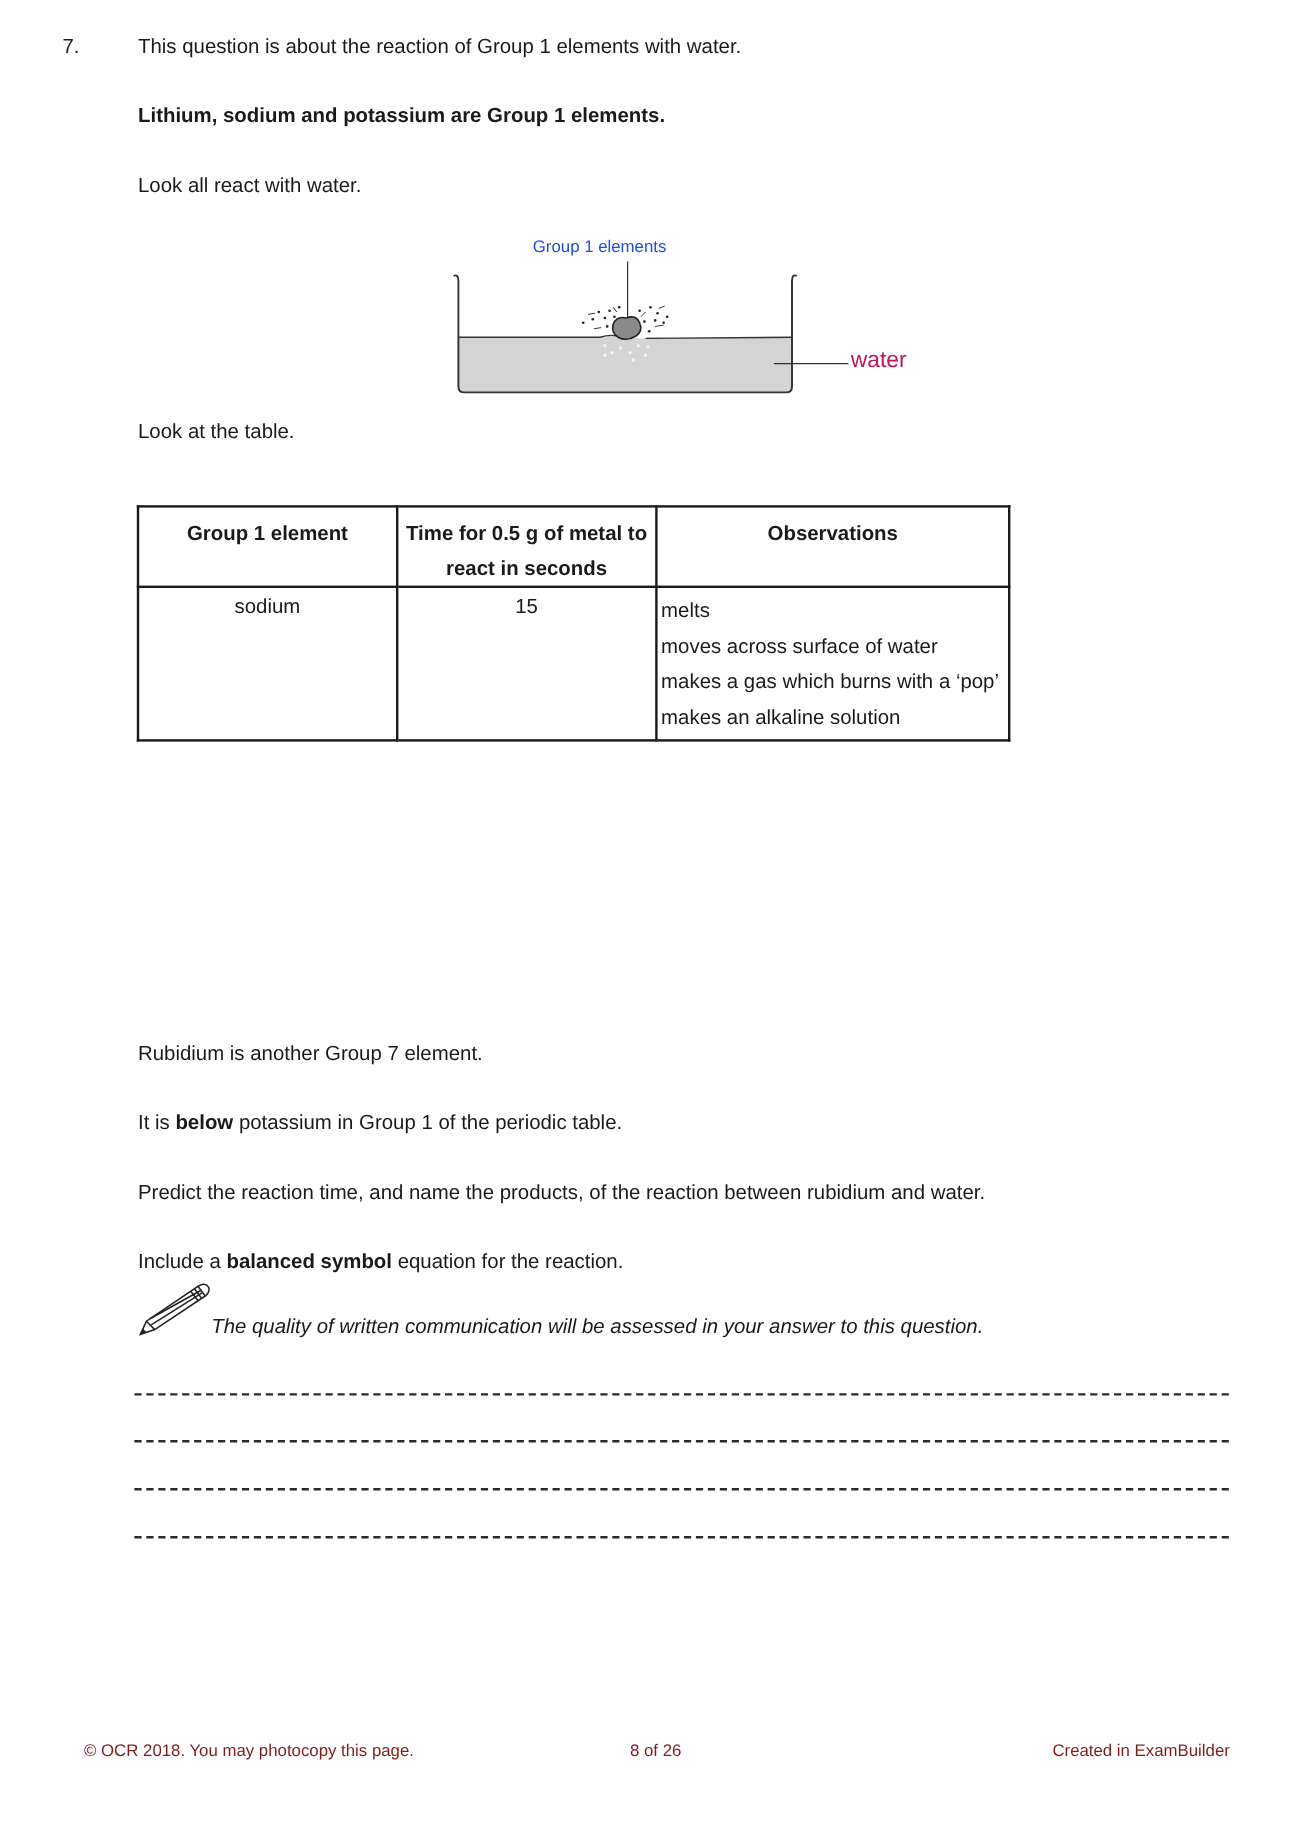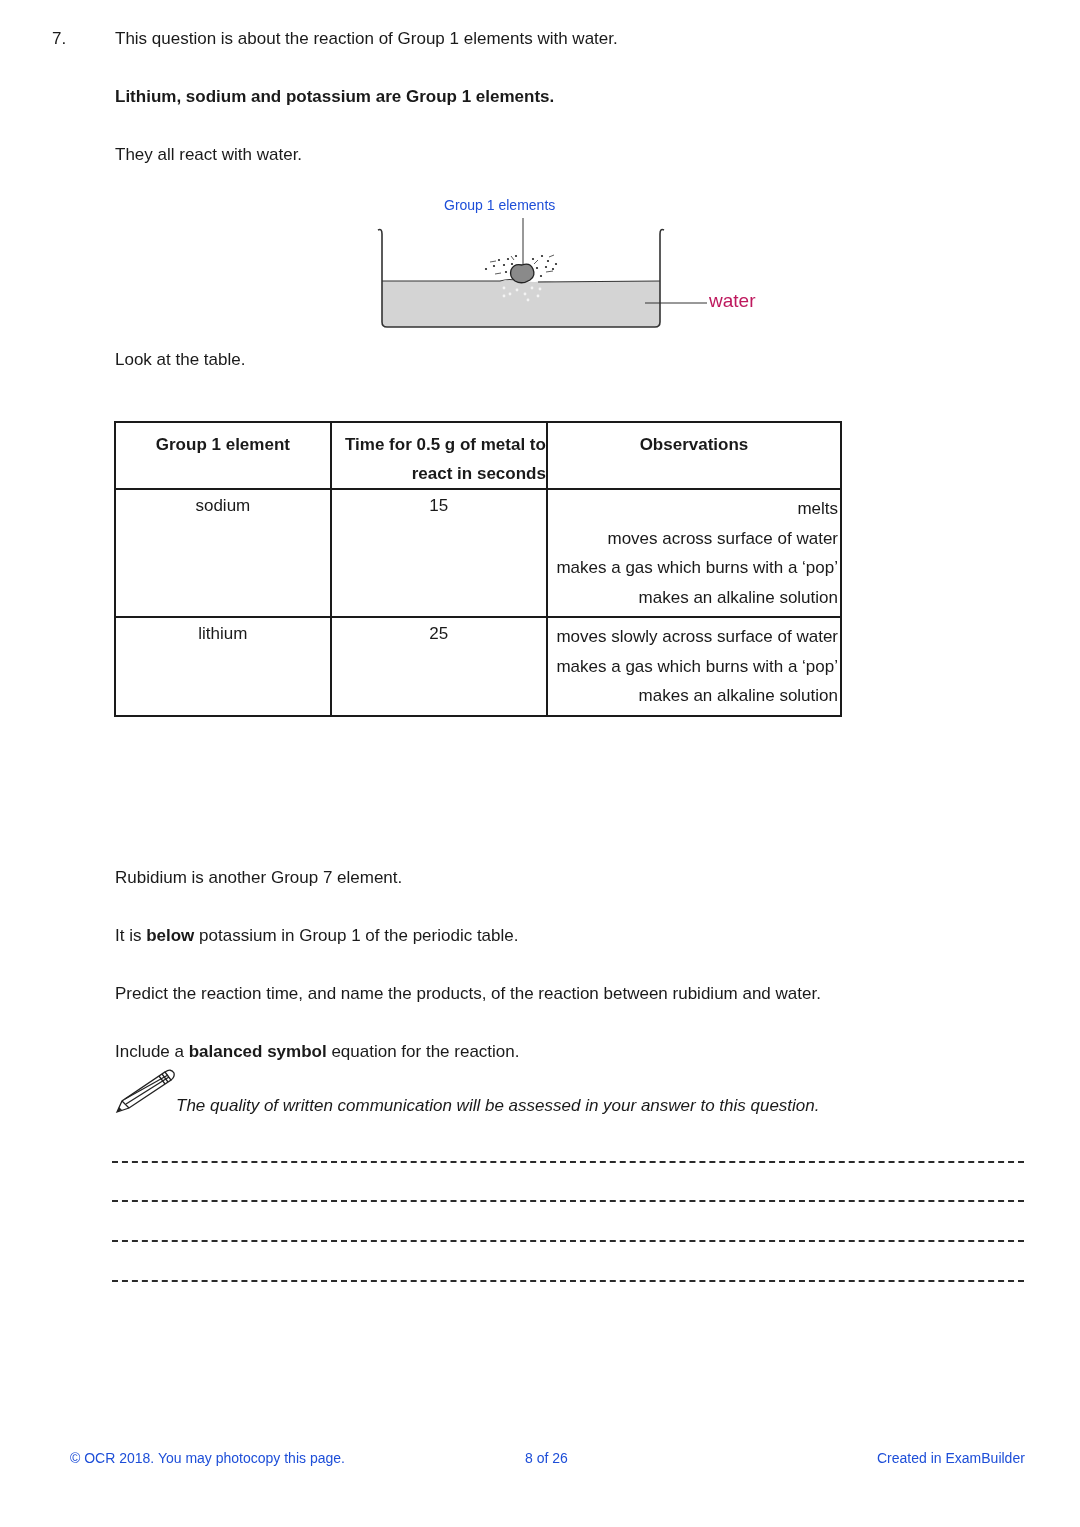--- a/index.html
+++ b/index.html
@@ -22,48 +22,48 @@
   .diagram { position: absolute; left: 370px; top: 190px; width: 410px; height: 150px; }
   .diag-label { position: absolute; left: 74px; top: 7px; font-size: 14px; color: #1d4ed8; }
   .water-label { position: absolute; left: 339px; top: 100px; font-size: 19px; color: #be185d; }
 
   
   table.data { position: absolute; left: 114px; top: 421px; width: 728px; border-collapse: collapse; }
   table.data td, table.data th { border: 2px solid #1a1a1a; vertical-align: top; font-size: 17px; }
   table.data th { font-weight: bold; text-align: center; padding-top: 7px; line-height: 29px; height: 66px; }
   table.data td.c { text-align: center; padding-top: 6px; }
   table.data td.obs { padding: 4px 2px 4px 3px; }
-  .obs-line { display: block; line-height: 29.5px; height: 29.5px; text-align: right; }
+  .obs-line { display: block; line-height: 29.5px; height: 29.5px; }
   .row-1 td { height: 126px; }
   .row-2 td { height: 126px; }
   .row-3 td { height: 96px; }
   col.col1 { width: 267px; }
   col.col2 { width: 266px; }
   col.col3 { width: 357px; }
 
   
   .pencil { position: absolute; left: 113px; top: 1066px; width: 64px; height: 50px; }
 
   
   .answer-line { position: absolute; left: 112px; width: 912px; height: 0; border-top: 2px dashed #2a2a2a; }
   .l1 { top: 1161px; } .l2 { top: 1200px; } .l3 { top: 1240px; } .l4 { top: 1280px; }
 
   
-  .footer { font-size: 14px; top: 1450px; color: #1d4ed8; }
+  .footer { font-size: 14px; top: 1450px; color: #7f1d1d; }
   .f-left { left: 70px; }
   .f-mid { left: 525px; }
   .f-right { left: 877px; }
 </style>
 </head>
 <body>
 
 <div class="abs qnum">7.</div>
 <div class="abs p1">This question is about the reaction of Group 1 elements with water.</div>
 <div class="abs p2">Lithium, sodium and potassium are Group 1 elements.</div>
-<div class="abs p3">They all react with water.</div>
+<div class="abs p3">Look all react with water.</div>
 
 <div class="diagram">
   <svg width="410" height="150" viewBox="0 0 410 150">
 
     <path d="M12 91 L135 91 Q140 88 145 91 L165 92 Q175 90 185 92 L290 91 L290 132 Q290 137 285 137 L17 137 Q12 137 12 132 Z" fill="#d4d4d4"></path>
 
     <path d="M12 91 L130 91 Q140 88 148 91 M168 92 L290 91" stroke="#333" stroke-width="1.2" fill="none"></path>
 
     <path d="M8 40 Q12 38 12 44 L12 132 Q12 137 17 137 L285 137 Q290 137 290 132 L290 44 Q290 38 294 40" stroke="#333" stroke-width="1.6" fill="none"></path>
 
@@ -135,29 +135,20 @@
   <tr class="row-1">
     <td class="c">sodium</td>
     <td class="c">15</td>
     <td class="obs">
       <span class="obs-line">melts</span>
       <span class="obs-line">moves across surface of water</span>
       <span class="obs-line">makes a gas which burns with a ‘pop’</span>
       <span class="obs-line">makes an alkaline solution</span>
     </td>
   </tr>
-  <tr class="row-3">
-    <td class="c">lithium</td>
-    <td class="c">25</td>
-    <td class="obs">
-      <span class="obs-line">moves slowly across surface of water</span>
-      <span class="obs-line">makes a gas which burns with a ‘pop’</span>
-      <span class="obs-line">makes an alkaline solution</span>
-    </td>
-  </tr>
 </tbody>
   </table>
 
 <div class="abs p5">Rubidium is another Group 7 element.</div>
 <div class="abs p6"><span>It is </span><b>below</b><span> potassium in Group 1 of the periodic table.</span></div>
 <div class="abs p7">Predict the reaction time, and name the products, of the reaction between rubidium and water.</div>
 <div class="abs p8"><span>Include a </span><b>balanced symbol</b><span> equation for the reaction.</span></div>
 
 <svg class="pencil" viewBox="0 0 64 50">
   <g fill="none" stroke="#222" stroke-width="1.3">

